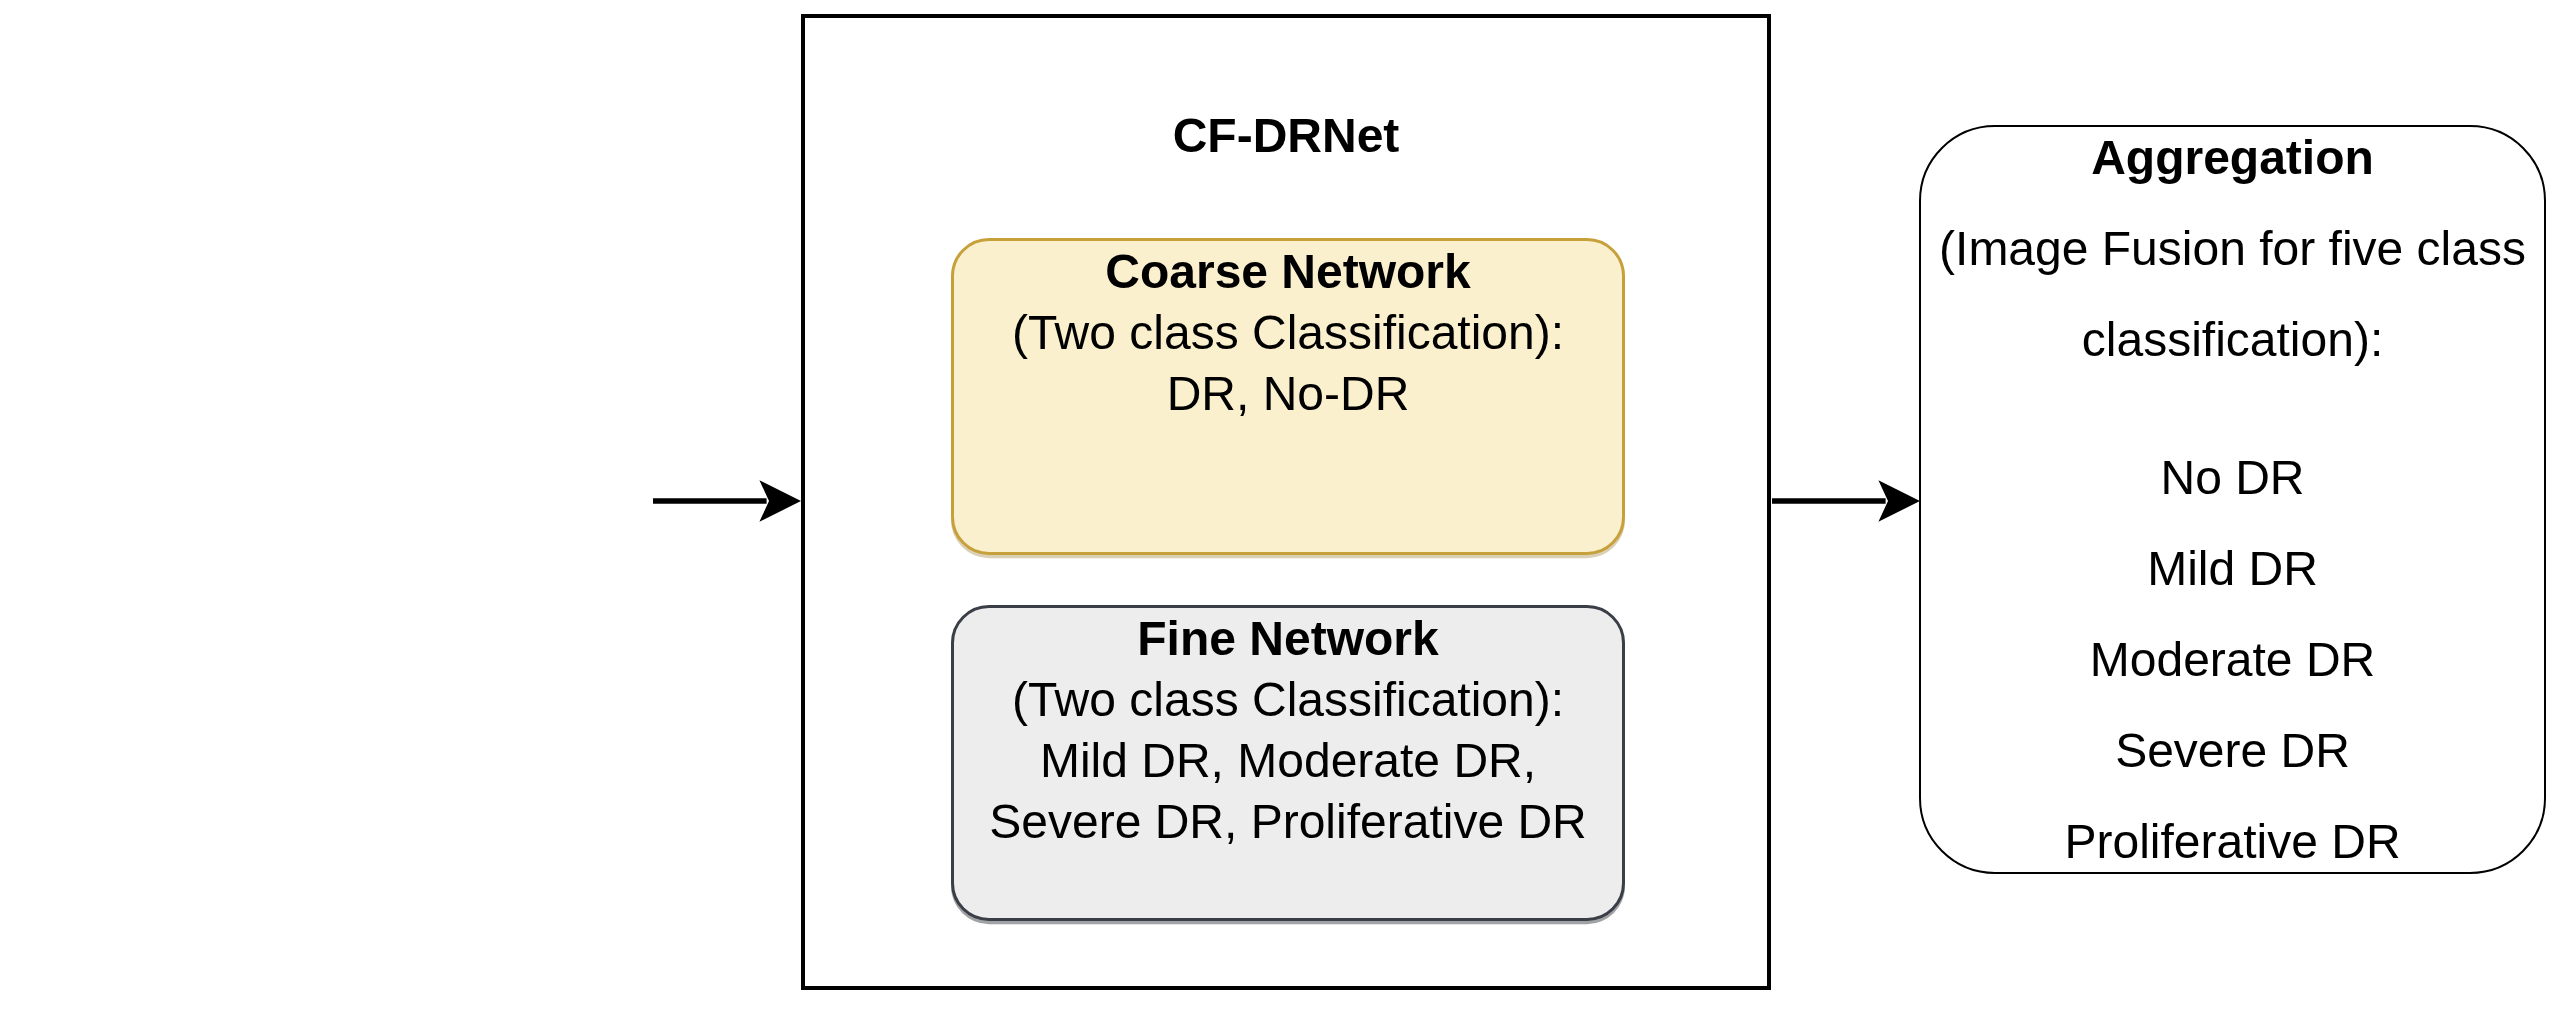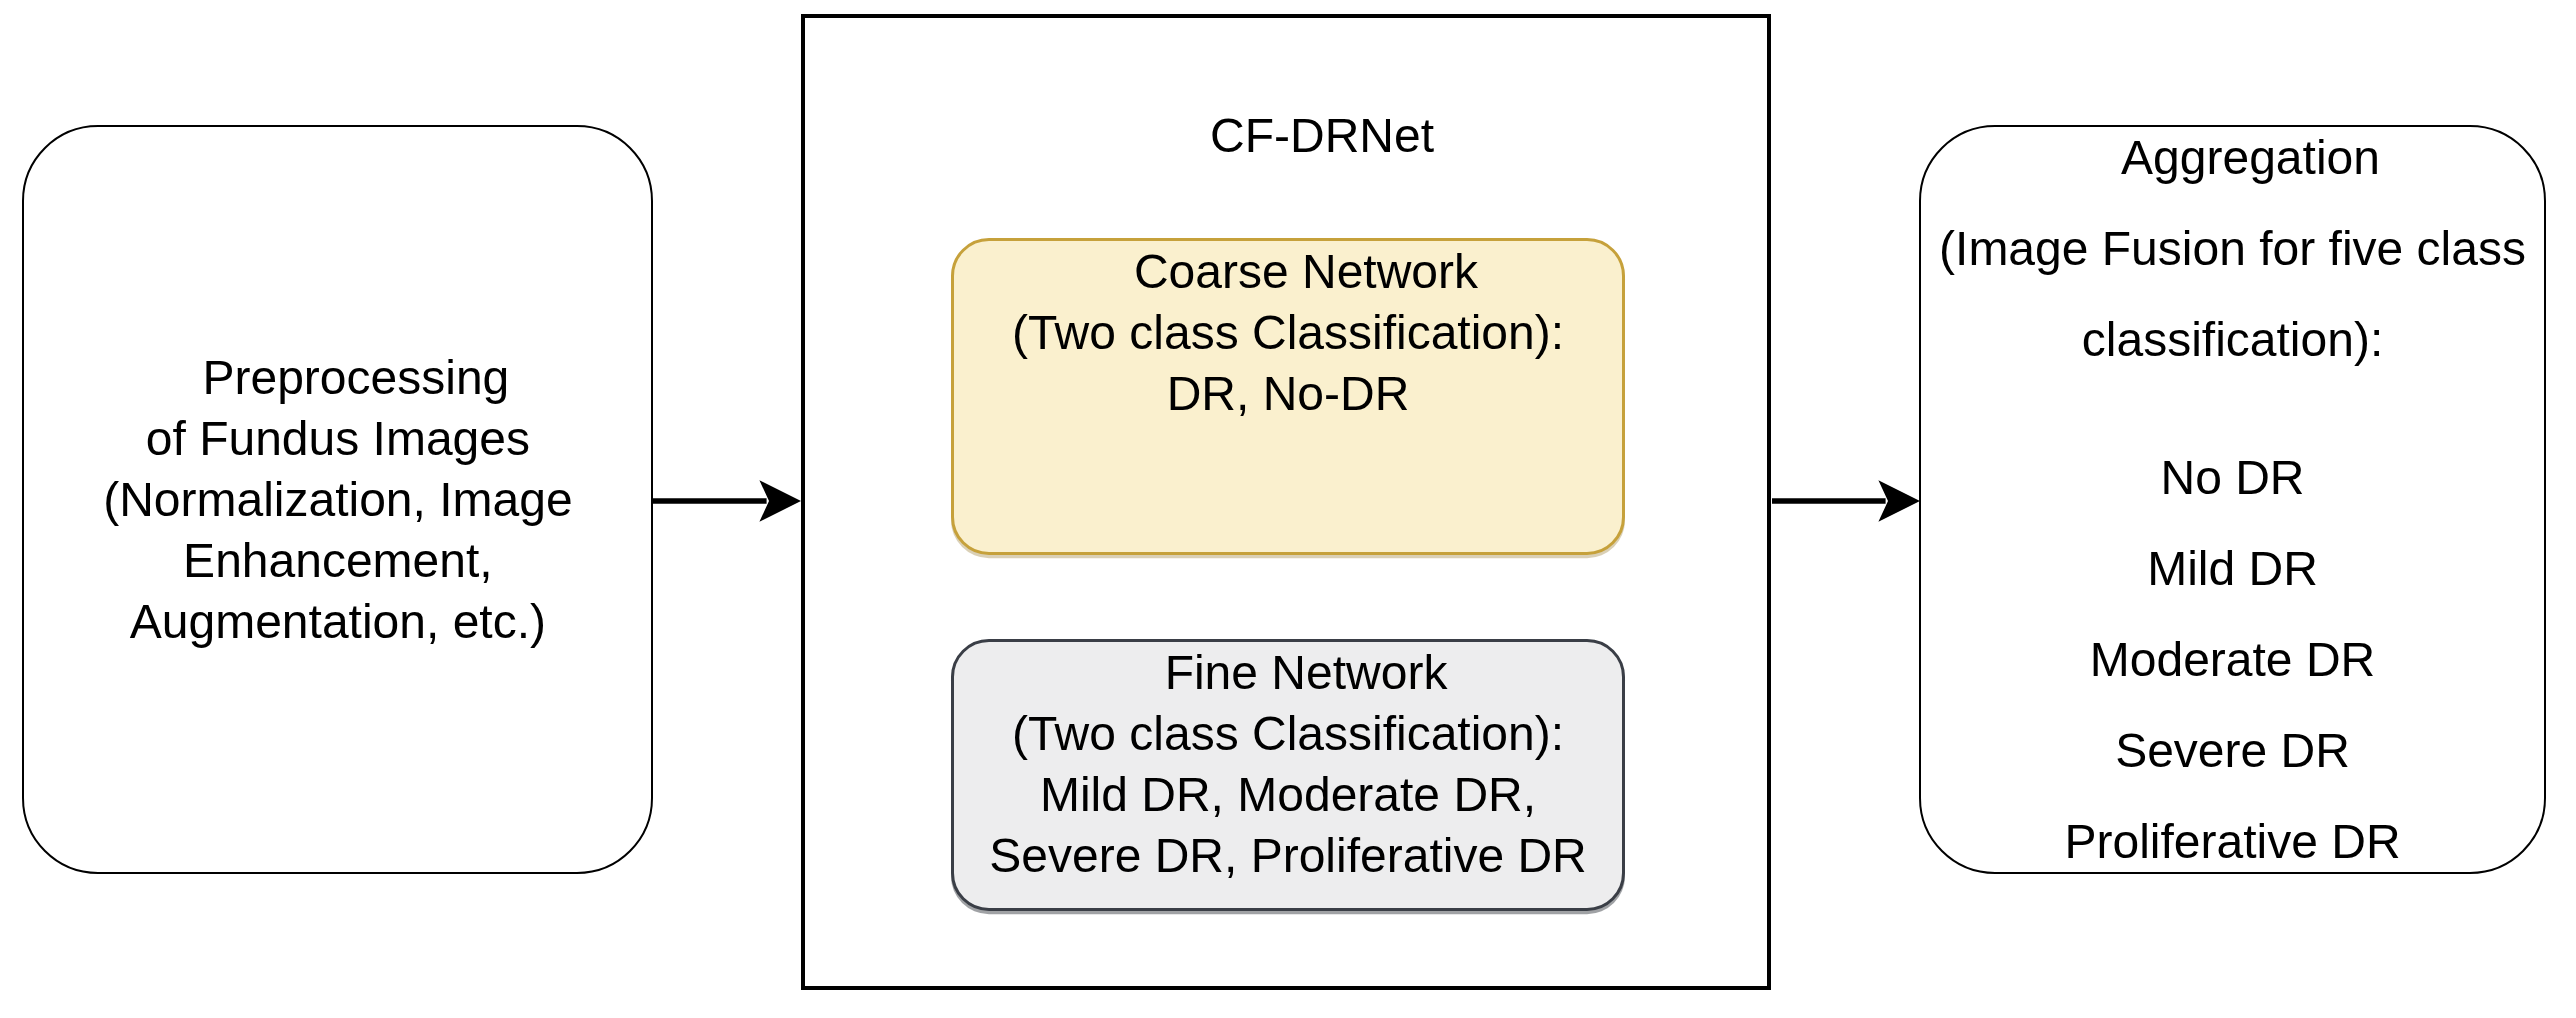--- a/index.html
+++ b/index.html
@@ -15,21 +15,21 @@
     font-family: "Liberation Sans", "DejaVu Sans", sans-serif;
     color: #000000;
     overflow: hidden;
   }
   .line {
     font-size: 48px;
     line-height: 61px;
     white-space: nowrap;
     text-align: center;
   }
-  .bold { font-weight: 400; margin-left: 36px; }
+  .bold { font-weight: 700; }
   .spacer { height: 61px; }
 
   
   .rounded-box {
     position: absolute;
     box-sizing: border-box;
     border: 2.4px solid #000000;
     border-radius: 76px;
     background: #ffffff;
     display: flex;
@@ -67,47 +67,40 @@
     align-items: center;
   }
   #coarse-network-box {
     left: 951px; top: 238px;
     width: 674px; height: 317px;
     border: 3.2px solid #C6A13B;
     background: #FAF0CE;
     box-shadow: 0 3.2px 0 rgba(150, 120, 45, 0.35);
   }
   #fine-network-box {
-    left: 951px; top: 639px;
-    width: 674px; height: 272px;
+    left: 951px; top: 605px;
+    width: 674px; height: 316px;
     border: 3.2px solid #3A3E46;
     background: #EDEDEE;
     box-shadow: 0 3.2px 0 rgba(45, 48, 55, 0.45);
   }
 
   .arrow-svg {
     position: absolute;
     width: 148px;
     height: 48px;
   }
   #arrow-1 { left: 653px;  top: 477px; }
   #arrow-2 { left: 1772px; top: 477px; }
 </style>
 </head>
 <body>
 
 <div class="canvas">
 
-  <div class="rounded-box" id="preprocessing-box">
-    <div class="line bold">Preprocessing</div>
-    <div class="line">of Fundus Images</div>
-    <div class="line">(Normalization, Image</div>
-    <div class="line">Enhancement,</div>
-    <div class="line">Augmentation, etc.)</div>
-  </div>
 
   <svg class="arrow-svg" id="arrow-1" viewBox="0 0 185 60" aria-hidden="true">
     <line x1="0" y1="30" x2="142" y2="30" stroke="#000000" stroke-width="7"></line>
     <polygon points="133,4 185,30 133,56 145,30" fill="#000000"></polygon>
   </svg>
 
   <div id="cfdrnet-container"></div>
   <div class="line bold" id="cfdrnet-title">CF-DRNet</div>
 
   <div class="subnet-box" id="coarse-network-box">

